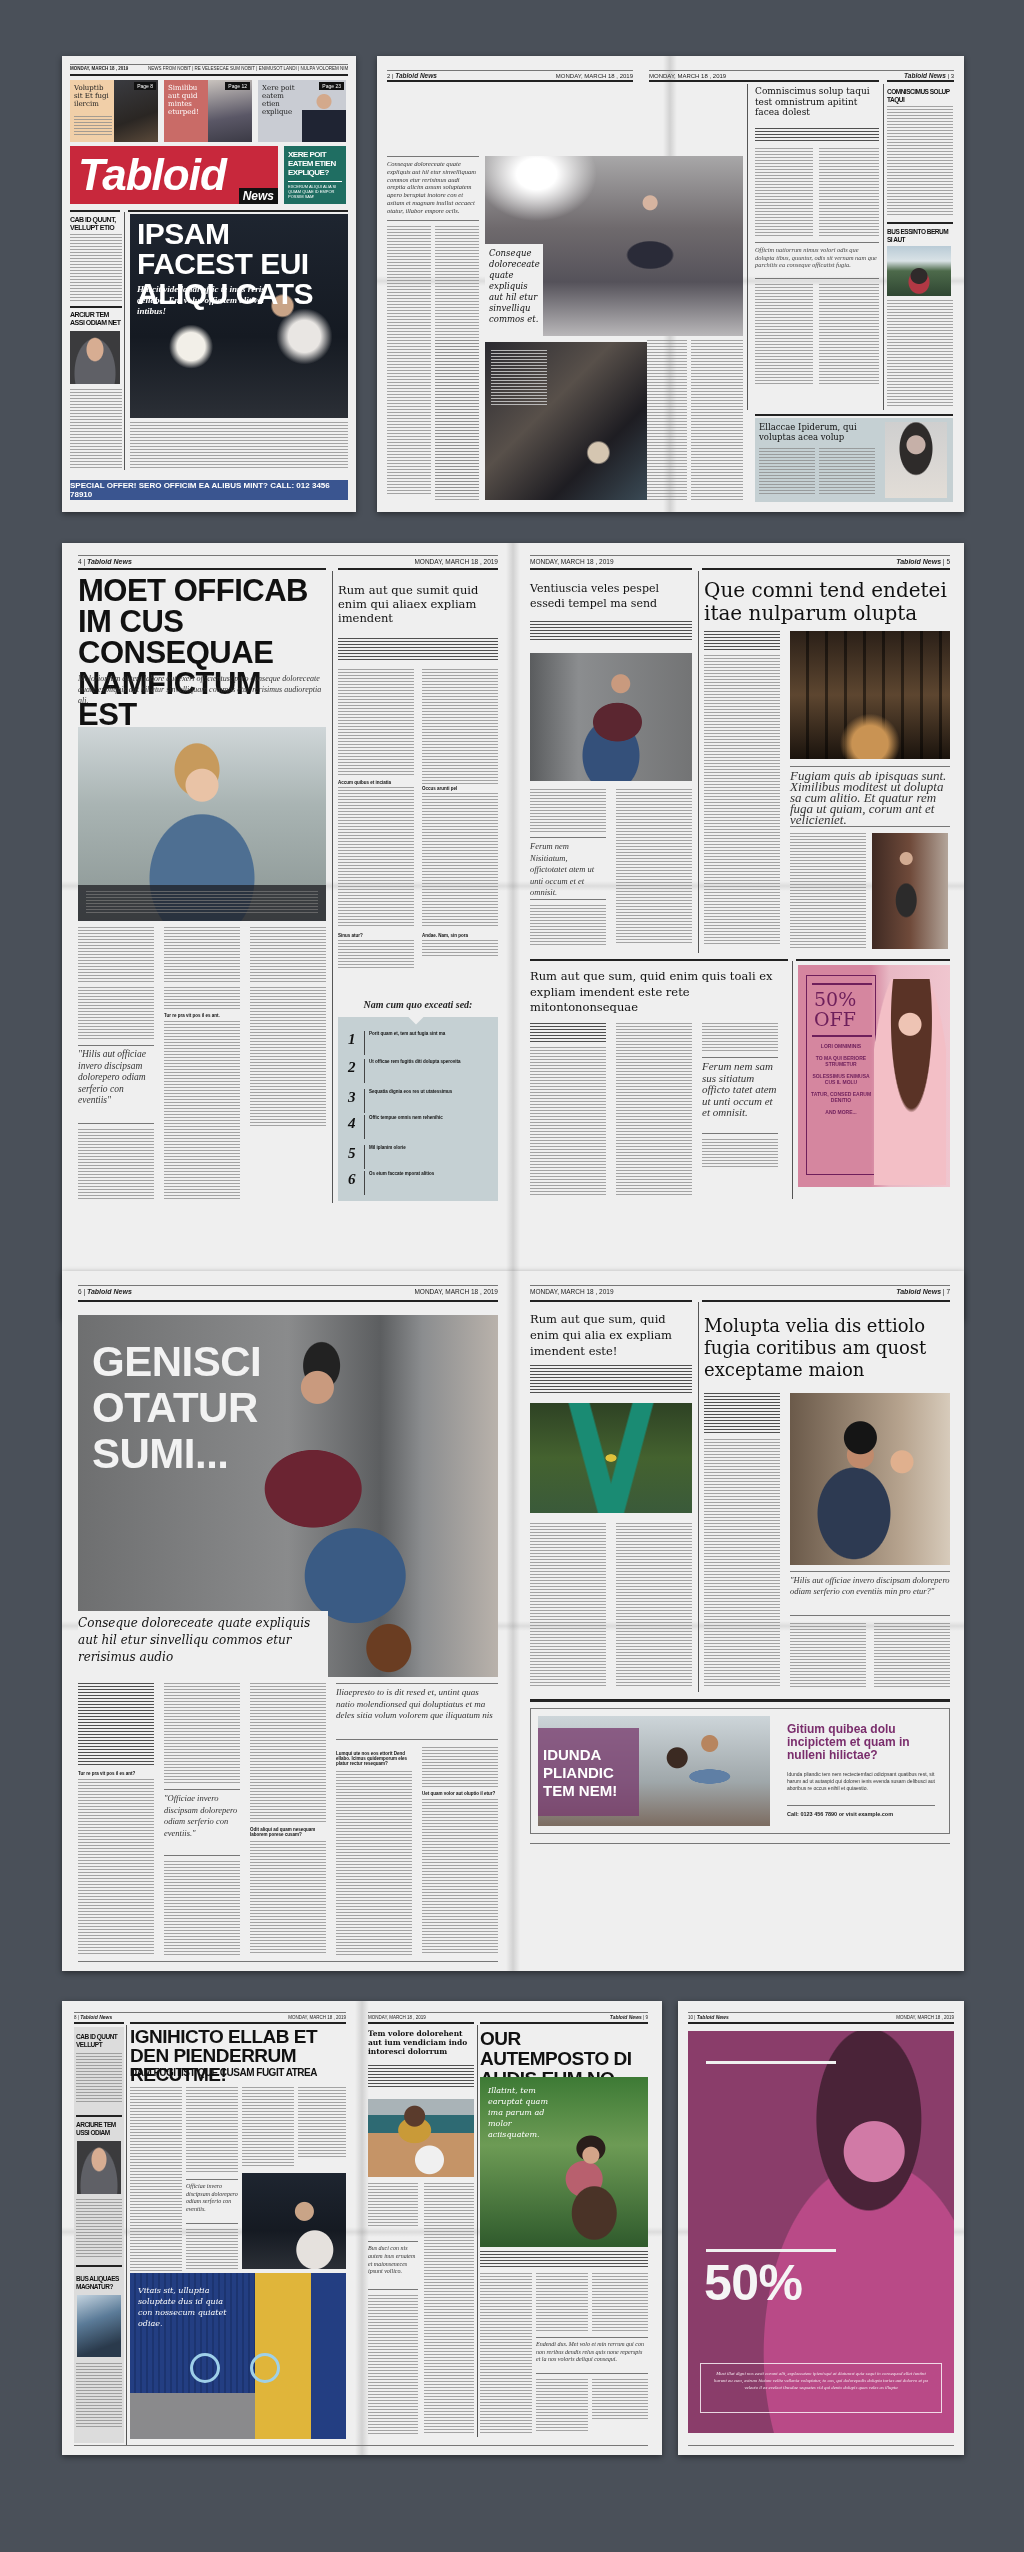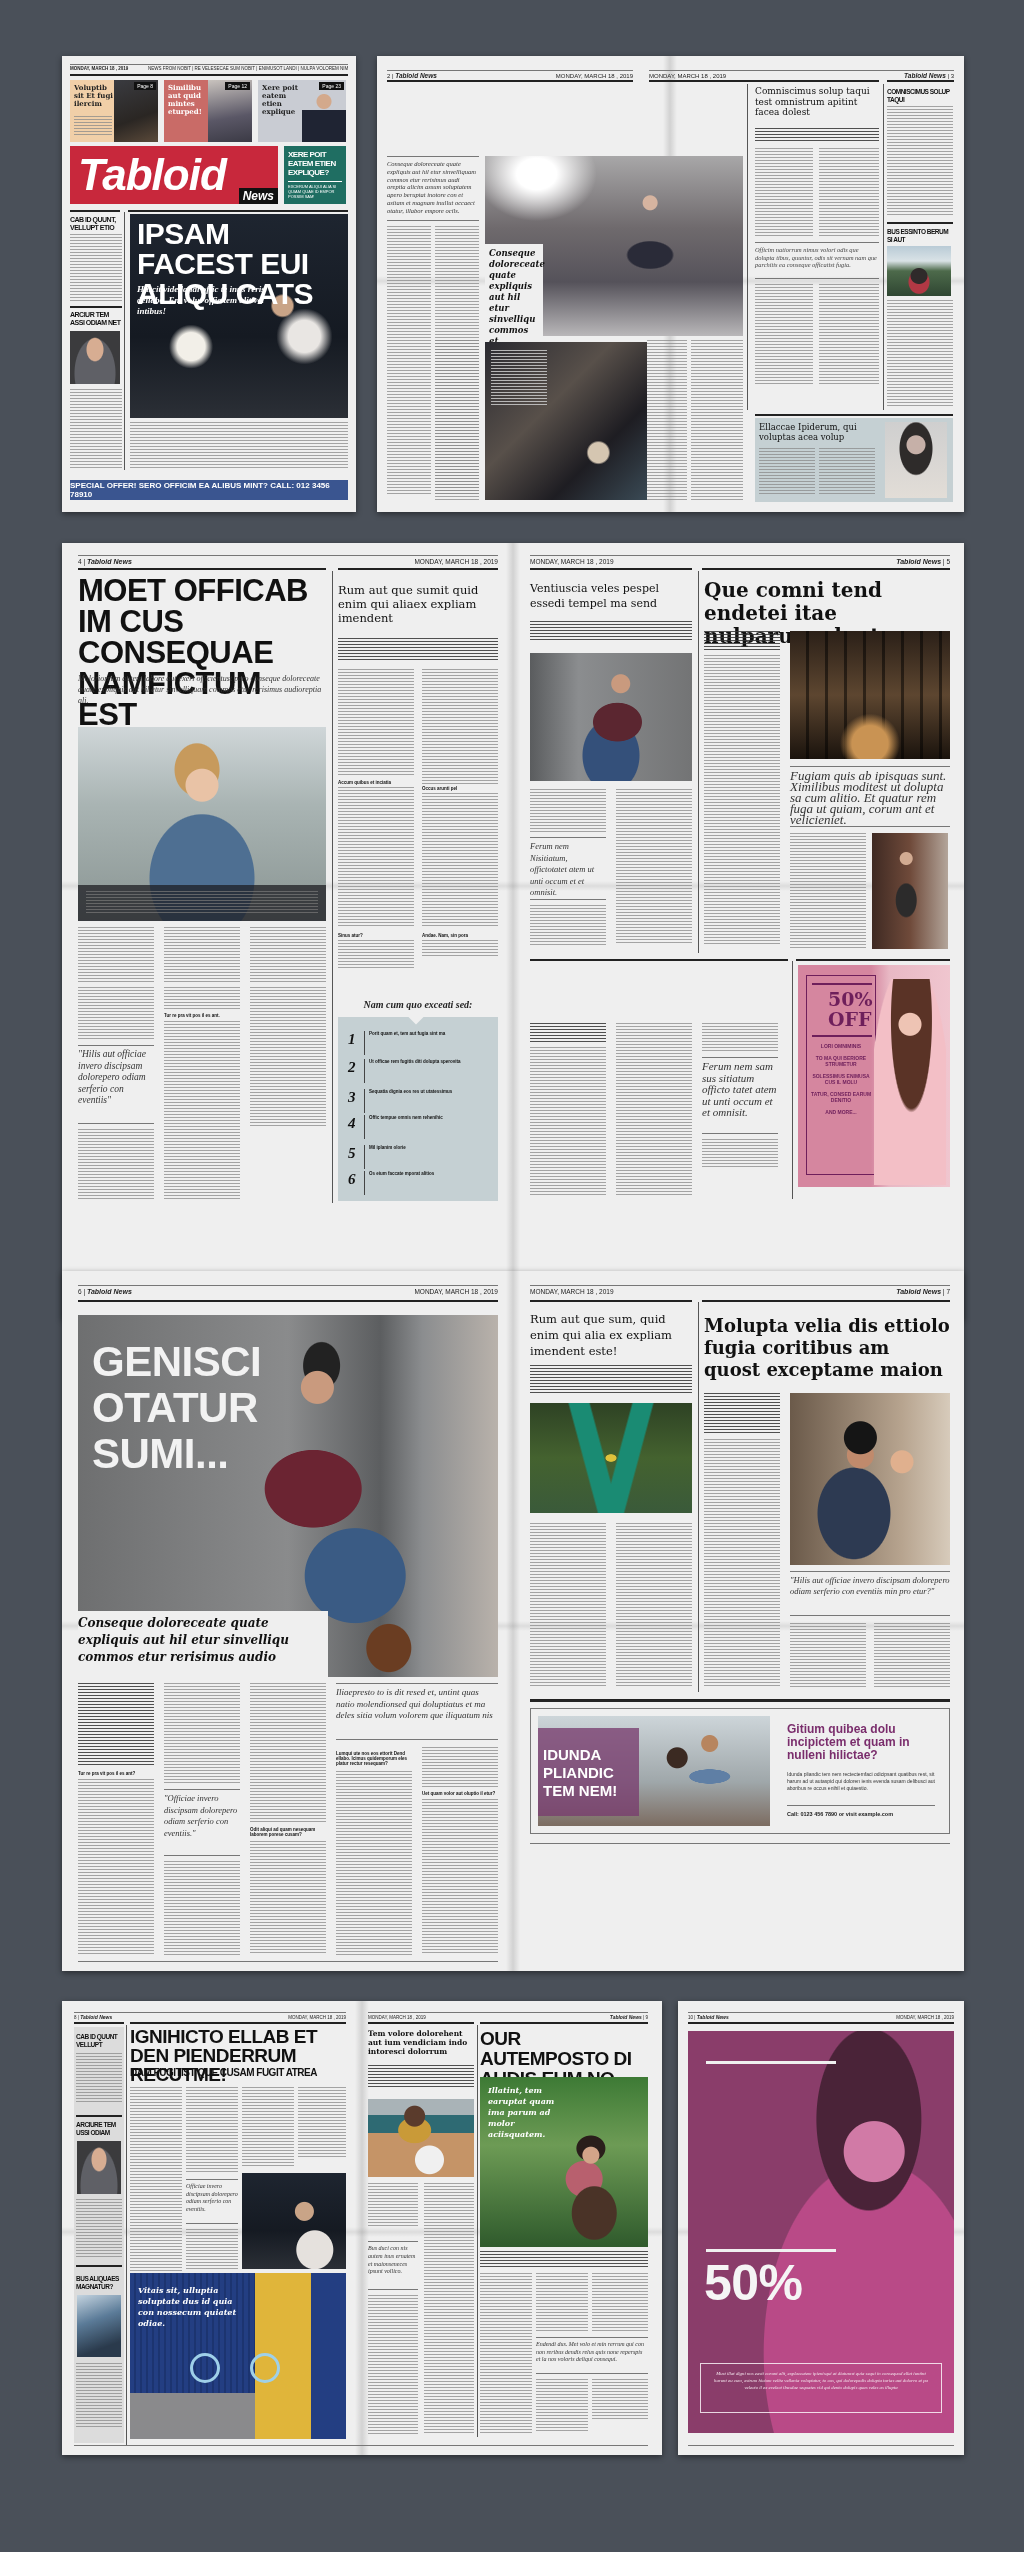--- a/index.html
+++ b/index.html
@@ -7,21 +7,21 @@
 .page{position:absolute;background:#efefef;box-shadow:0 2px 6px rgba(0,0,0,.45);overflow:hidden}
 .spread-fold{position:absolute;top:0;bottom:0;width:14px;background:linear-gradient(90deg,rgba(0,0,0,0),rgba(0,0,0,.12),rgba(0,0,0,0))}
 .hfold{position:absolute;left:0;right:0;height:10px;background:linear-gradient(180deg,rgba(0,0,0,0),rgba(0,0,0,.08),rgba(0,0,0,0))}
 .abs{position:absolute}
 .rule{position:absolute;background:#222}
 .rule.thin{height:1px;background:#777}
 .vrule{position:absolute;width:1px;background:#555}
 .runhead{position:absolute;font-family:"Liberation Sans",sans-serif;font-size:6px;color:#222;display:flex;justify-content:space-between;align-items:center}
 .runhead .brand{font-weight:bold;font-style:italic;font-size:6.5px}
 .cond{font-family:"Liberation Sans",sans-serif;font-weight:bold;letter-spacing:-.5px;transform-origin:left top}
-.slab{font-family:"DejaVu Serif",serif;font-weight:bold}
+.slab{font-family:"DejaVu Serif",serif;font-weight:normal}
 .ital{font-family:"Liberation Serif",serif;font-style:italic}
 .text{background:repeating-linear-gradient(180deg,#8a8a8a 0 1px,transparent 1px 3px);opacity:.75}
 .textb{background:repeating-linear-gradient(180deg,#333 0 1.3px,transparent 1.3px 3px);opacity:.85}
 .photo{position:absolute;overflow:hidden}
 .pageno{font-family:"Liberation Sans",sans-serif;font-size:5px;background:#111;color:#fff;padding:1px 3px;position:absolute}
 </style>
 </head>
 <body>
 
 <div class="page" style="left:62px;top:56px;width:294px;height:456px;">
@@ -244,34 +244,35 @@
   <div class="text abs" style="left:642px;top:112px;width:76px;height:290px"></div>
   <div class="photo" style="left:728px;top:88px;width:160px;height:128px;background:radial-gradient(circle at 50% 88%,#c99353 0 18px,transparent 30px),repeating-linear-gradient(90deg,transparent 0 16px,rgba(0,0,0,.5) 16px 19px),linear-gradient(180deg,#2b2018,#5d4630 50%,#1a130d)"></div>
   <div class="rule thin" style="left:728px;width:160px;top:223px"></div>
   <div class="ital abs" style="left:728px;top:227px;width:160px;font-size:13px;line-height:11px;color:#333">Fugiam quis ab ipisquas sunt. Ximilibus moditest ut dolupta sa cum alitio. Et quatur rem fuga ut quiam, corum ant et velicieniet.</div>
   <div class="rule thin" style="left:728px;width:160px;top:283px"></div>
   <div class="text abs" style="left:728px;top:290px;width:76px;height:116px"></div>
   <div class="photo" style="left:810px;top:290px;width:76px;height:116px;background:radial-gradient(circle at 45% 22%,#d2ab92 0 6px,transparent 7px),radial-gradient(ellipse at 45% 58%,#2c2b2b 0 10px,transparent 11px),linear-gradient(90deg,#3f2a23,#6f4a3a 50%,#b3a59a)"></div>
 
   <div class="rule" style="left:468px;width:258px;top:416px;height:2px"></div>
   <div class="rule" style="left:734px;width:154px;top:416px;height:2px"></div>
+  <div class="slab abs" style="left:468px;top:426px;width:250px;font-size:11.5px;line-height:15.5px;font-weight:normal">Rum aut que sum, quid enim quis toali ex expliam imendent este rete mitontononsequae</div>
   <div class="textb abs" style="left:468px;top:480px;width:76px;height:20px"></div>
   <div class="text abs" style="left:468px;top:504px;width:76px;height:150px"></div>
   <div class="text abs" style="left:554px;top:480px;width:76px;height:174px"></div>
   <div class="text abs" style="left:640px;top:480px;width:76px;height:30px"></div>
   <div class="rule thin" style="left:640px;width:76px;top:514px"></div>
   <div class="ital abs" style="left:640px;top:518px;width:76px;font-size:11px;line-height:11.5px;color:#333">Ferum nem sam sus sitiatum officto tatet atem ut unti occum et et omnisit.</div>
   <div class="rule thin" style="left:640px;width:76px;top:590px"></div>
   <div class="text abs" style="left:640px;top:596px;width:76px;height:28px"></div>
   <div class="vrule" style="left:730px;top:418px;height:238px"></div>
 
   <div class="abs" style="left:736px;top:422px;width:152px;height:222px;background:linear-gradient(90deg,#d5869f 0 48%,#e8b8c4 60%,#f0c6cf)">
     <div style="position:absolute;left:8px;top:10px;width:70px;height:200px;border:1px solid #6e1f5b"></div>
     <div style="position:absolute;left:14px;top:18px;width:60px;height:2px;background:#6e1f5b"></div>
-    <div class="slab" style="position:absolute;left:30px;top:24px;width:70px;font-size:19px;line-height:20px;color:#6e1f5b">50% OFF</div>
+    <div class="slab" style="position:absolute;left:16px;top:24px;width:70px;font-size:19px;line-height:20px;color:#6e1f5b">50% OFF</div>
     <div style="position:absolute;left:14px;top:70px;width:60px;height:2px;background:#6e1f5b"></div>
     <div style="position:absolute;left:10px;top:78px;width:66px;text-align:center;font-family:'Liberation Sans',sans-serif;font-weight:bold;font-size:5px;line-height:6px;color:#6e1f5b">
       <div style="margin-bottom:6px">LORI OMNIMINIS</div>
       <div style="margin-bottom:6px">TO MA QUI BERIORE STRUMETUR</div>
       <div style="margin-bottom:6px">SOLESSIMUS ENIMUSA CUS IL MOLU</div>
       <div style="margin-bottom:6px">TATUR, CONSED EARUM DENITIO</div>
       <div>AND MORE...</div>
     </div>
     <div class="photo" style="left:76px;top:14px;width:72px;height:206px;background:radial-gradient(circle at 50% 22%,#eec4b4 0 11px,transparent 12px),radial-gradient(ellipse at 52% 20%,#5a3326 0 20px,transparent 21px),radial-gradient(ellipse at 50% 70%,#f3bfc6 0 40px,transparent 41px)"></div>
   </div>

